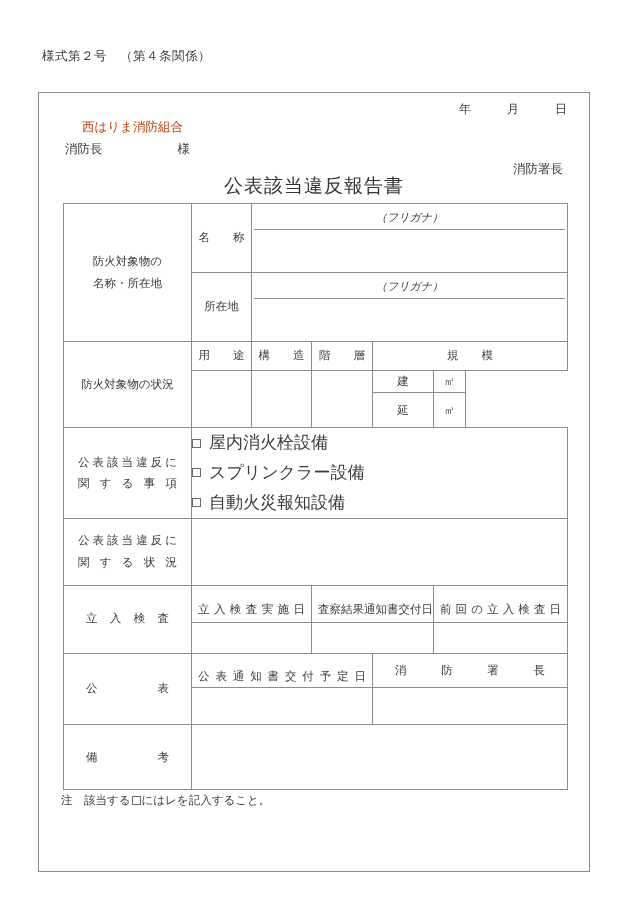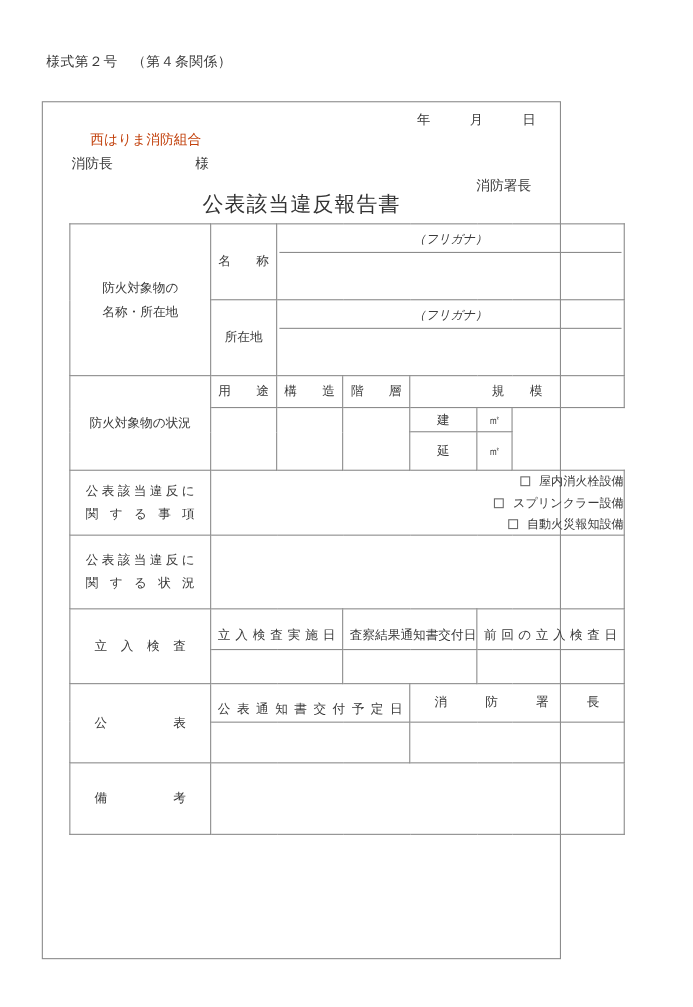--- a/index.html
+++ b/index.html
@@ -25,21 +25,21 @@
     letter-spacing: 0.5px;
     white-space: pre;
     color: #3a3a3a;
   }
 
   
   .page-frame {
     position: absolute;
     left: 38px;
     top: 92px;
-    width: 472px;
+    width: 552px;
     height: 780px;
     border: 1px solid #8c8c8c;
     box-sizing: border-box;
   }
 
   
   .date-line {
     position: absolute;
     right: 22px;
     top: 8px;
@@ -156,22 +156,21 @@
 
   
   .check-list {
     text-align: left;
     padding: 7px 0 7px 10px;
   }
   .check-row {
     display: flex;
     align-items: center;
     line-height: 1.75;
-    font-size: 11px;
-    justify-content: flex-end;
+    font-size: 17px;
   }
   .checkbox-glyph {
     display: inline-block;
     width: 9px;
     height: 9px;
     border: 1px solid #6b6b6b;
     box-sizing: border-box;
     margin-right: 8px;
     flex: 0 0 auto;
   }
@@ -371,14 +370,15 @@
       <tr>
         <td>
           <span class="lbl-spread-wide">備考</span>
         </td>
         <td colspan="6" style="height:64px"></td>
       </tr>
 
     </tbody>
   </table>
 
+  <div class="note"><span>注　該当する</span><span class="note-box"></span><span>にはレを記入すること。</span></div>
 
 </div>
 
 </body></html>

